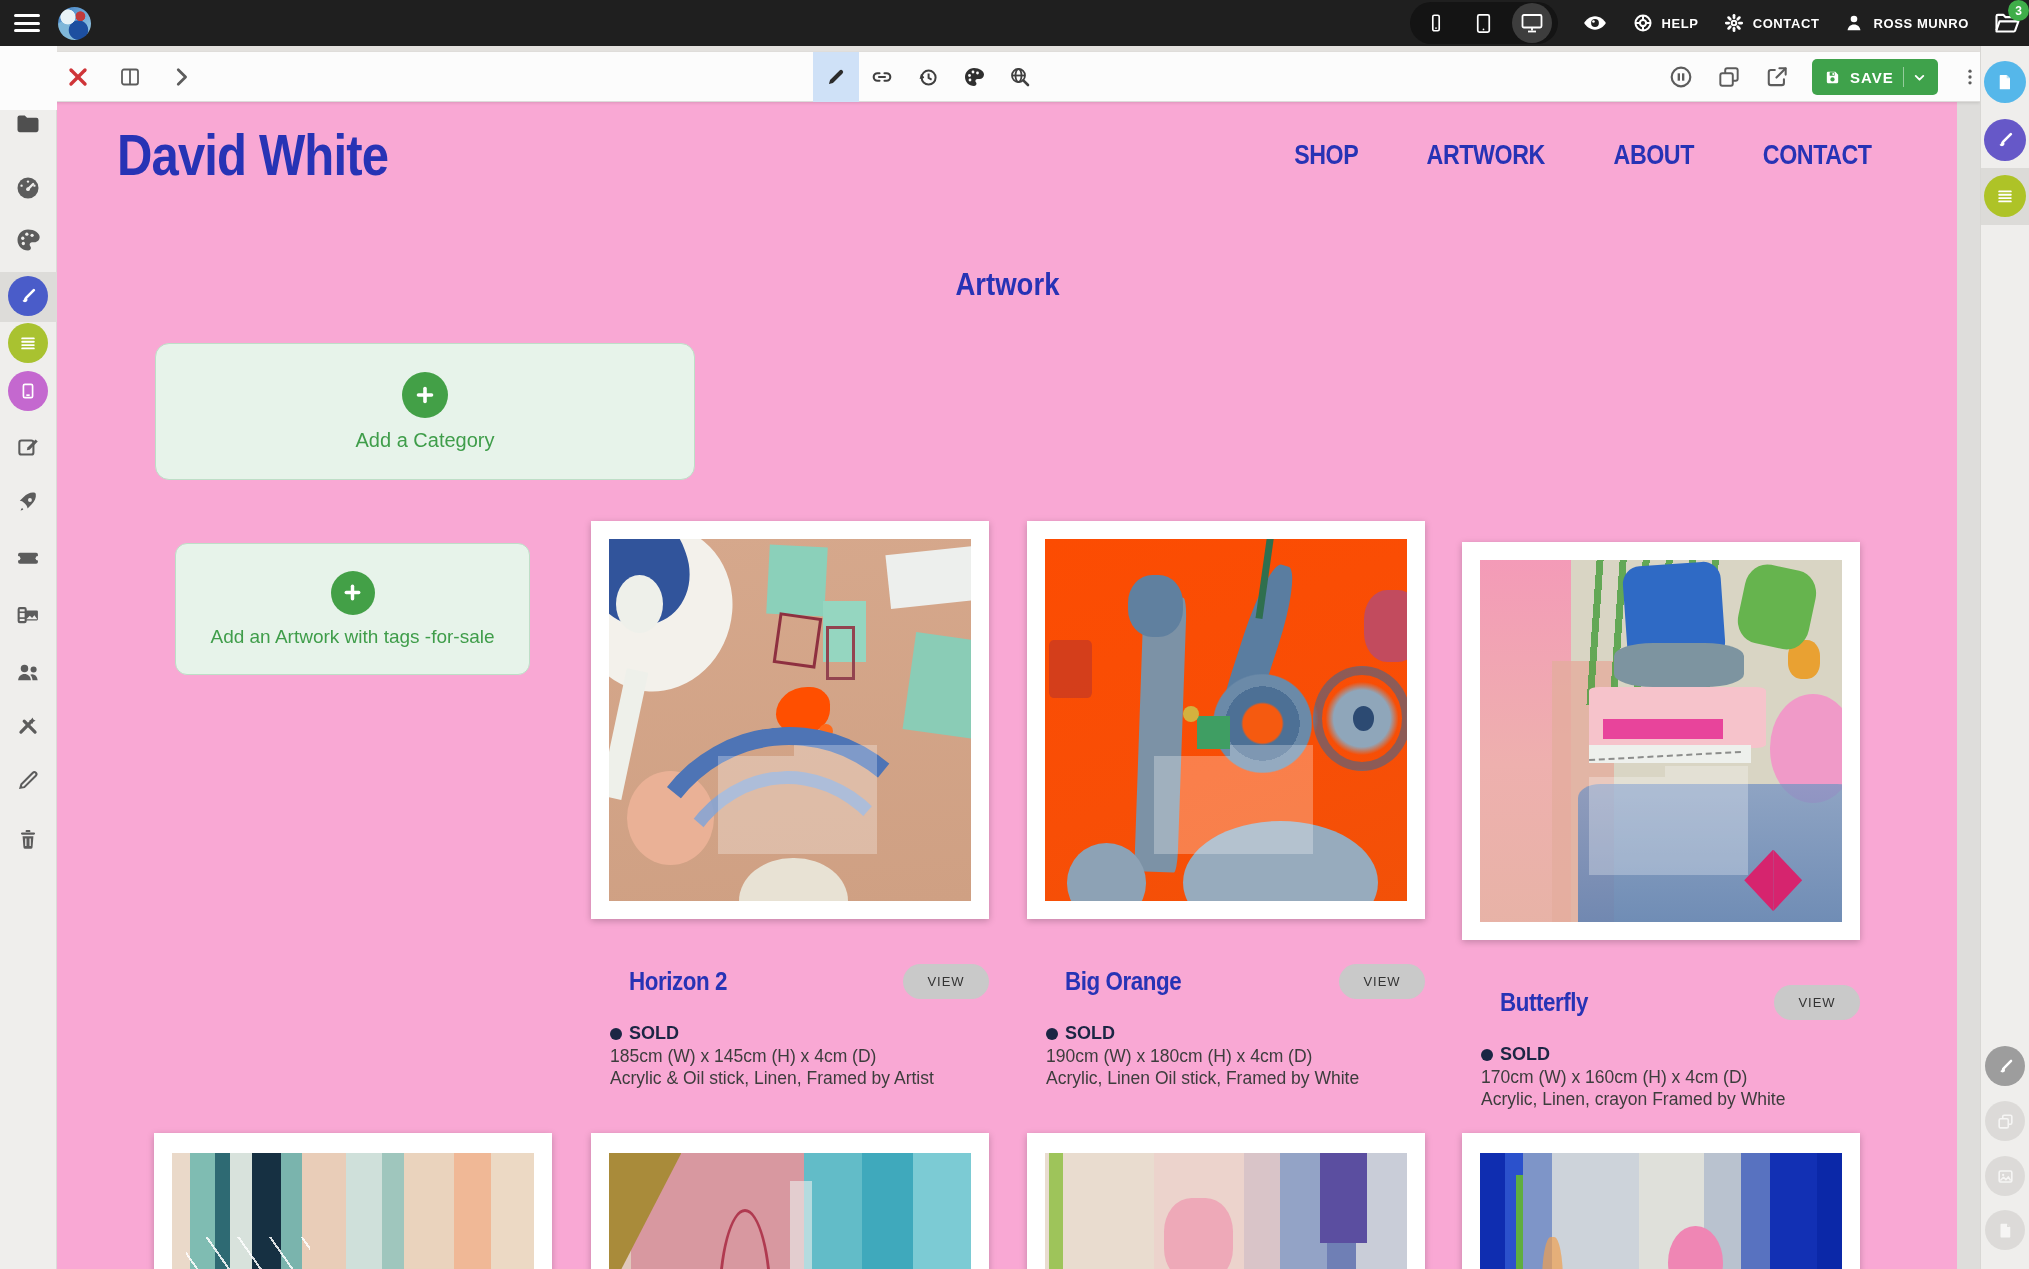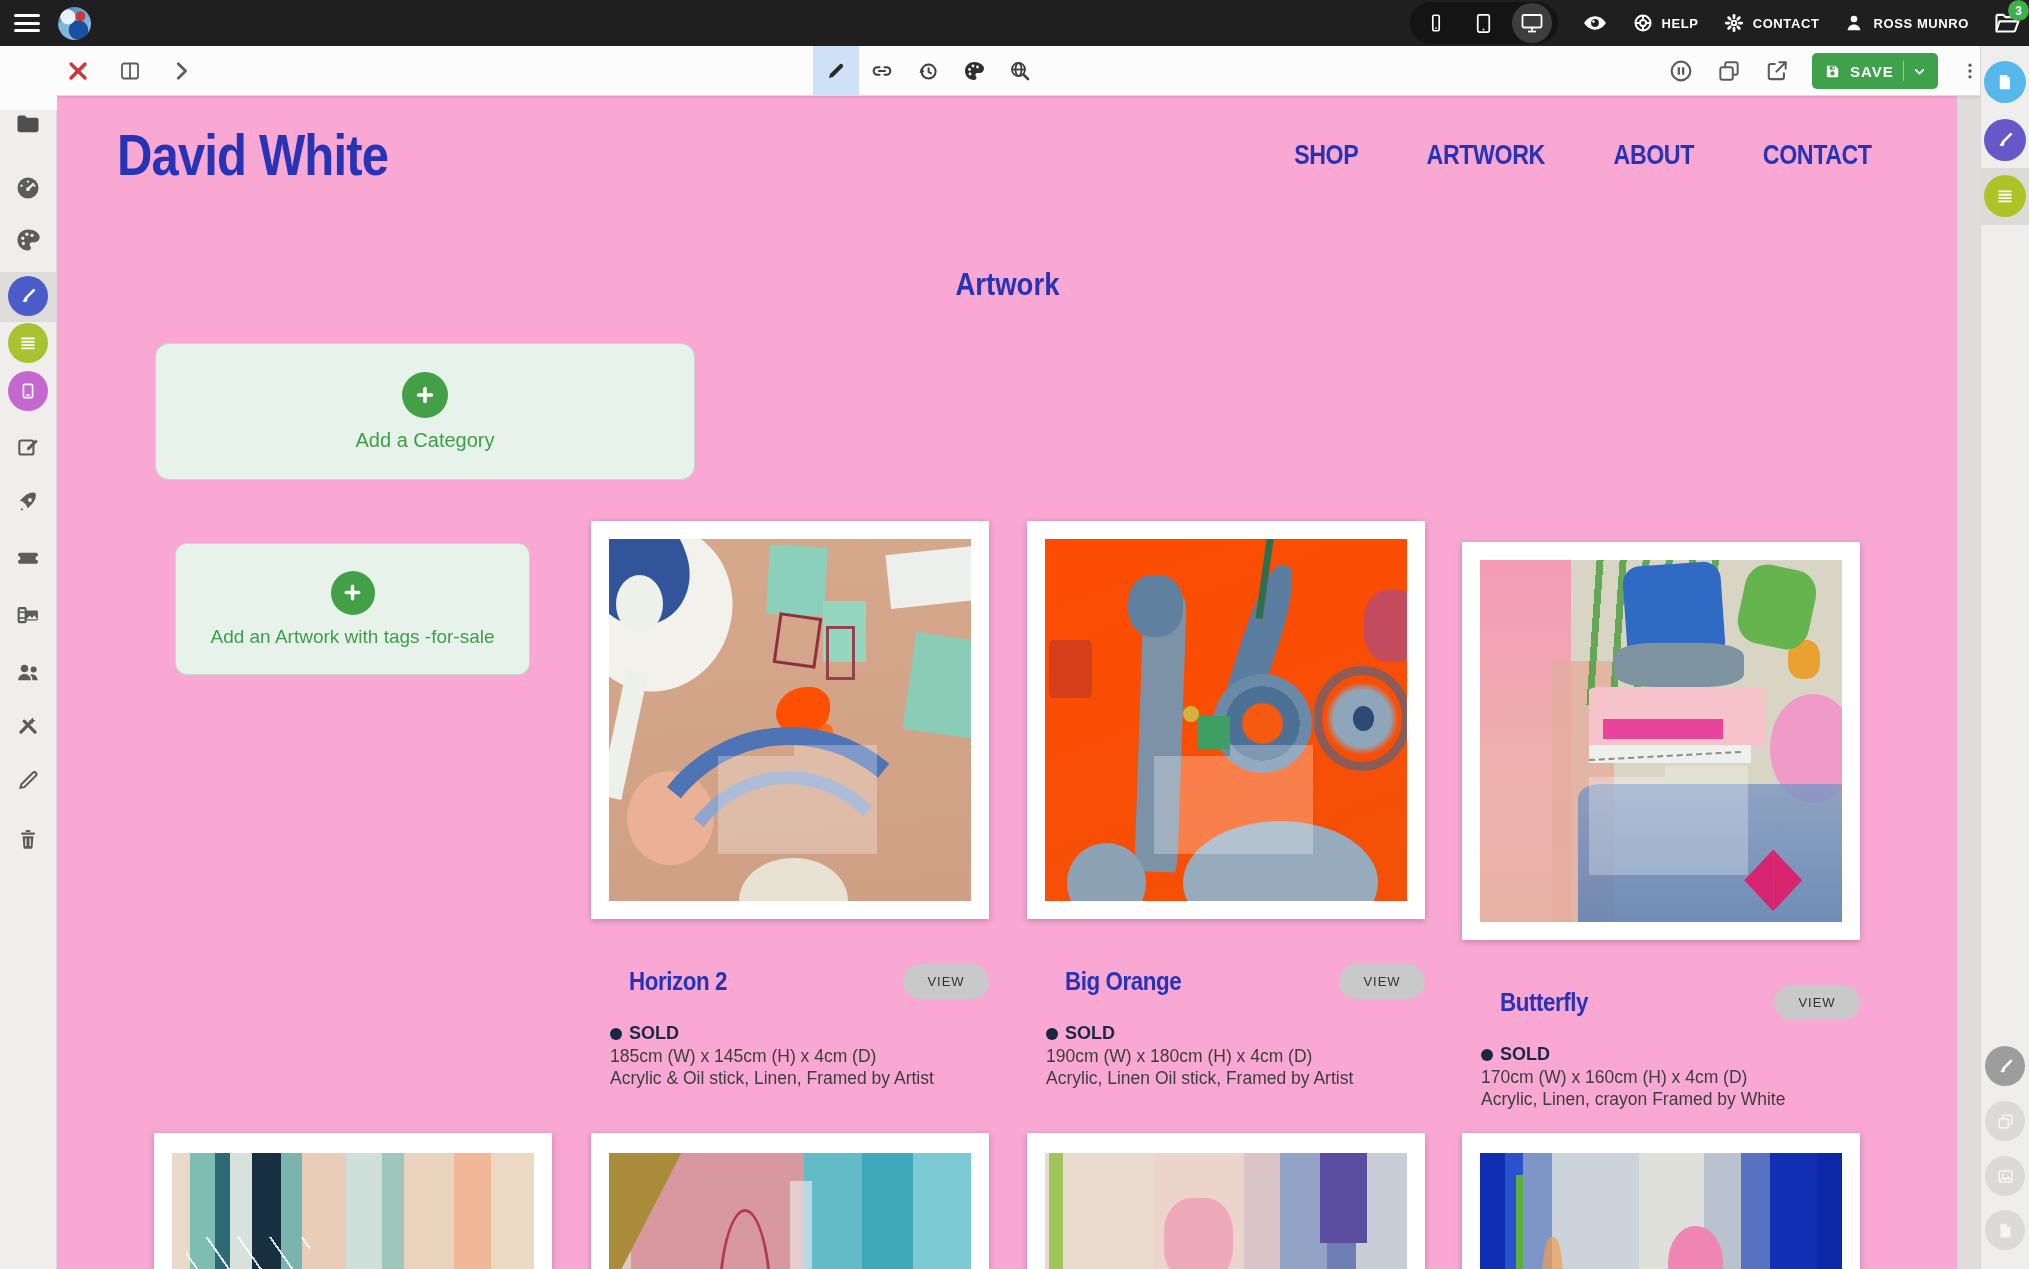--- a/index.html
+++ b/index.html
@@ -29,21 +29,21 @@
   .device-group { display:flex; align-items:center; background:#141414; border-radius:22px; padding:2px 6px; gap:8px; height:42px; }
   .device-btn { width:40px; height:40px; display:flex; align-items:center; justify-content:center; border-radius:50%; cursor:pointer; }
   .device-btn.active { background:#3d3d3d; }
   .tb-item { display:flex; align-items:center; gap:8px; cursor:pointer; }
   .tb-label { color:#fff; font-size:13px; font-weight:700; letter-spacing:.6px; }
   .files-wrap { position:relative; }
   .badge { position:absolute; top:-9px; right:-8px; width:21px; height:21px; border-radius:50%;
     background:#3fae49; color:#fff; font-size:12px; font-weight:700; display:flex; align-items:center; justify-content:center; }
 
   
-  .toolbar { position:absolute; left:0; top:46px; width:1980px; height:50px; background:#fcfcfc;
+  .toolbar { position:absolute; left:0; top:52px; width:1980px; height:50px; background:#fcfcfc;
     border-bottom:1px solid #dddcda; box-shadow:0 1px 3px rgba(0,0,0,.12); z-index:40; }
   .tbar-left { position:absolute; left:66px; top:0; height:50px; display:flex; align-items:center; gap:28px; }
   .tbar-center { position:absolute; left:813px; top:0; height:50px; display:flex; align-items:center; }
   .tool-slot { width:46px; height:50px; display:flex; align-items:center; justify-content:center; cursor:pointer; }
   .tool-slot.active { background:#cfe1f7; }
   .tbar-right { position:absolute; left:1668px; top:0; height:50px; display:flex; align-items:center; gap:22px; }
   .save-btn { height:36px; border:none; border-radius:5px; background:#3fa24b; color:#fff;
     display:flex; align-items:center; gap:9px; padding:0 12px; cursor:pointer;
     font-size:15px; font-weight:700; letter-spacing:1px; font-family:"Liberation Sans",sans-serif; }
   .save-div { width:1px; height:20px; background:rgba(255,255,255,.45); }
@@ -617,21 +617,21 @@
     </div>
     <div class="card-meta">
       <span class="card-title blue sq">Big Orange</span>
       <button class="view-pill">VIEW</button>
     </div>
     <div class="sold-row">
       <span class="dot"></span>
       <span>SOLD</span>
     </div>
     <div class="meta-line">190cm (W) x 180cm (H) x 4cm (D)</div>
-    <div class="meta-line">Acrylic, Linen Oil stick, Framed by Artist</div>
+    <div class="meta-line">Acrylic, Linen Oil stick, Framed by White</div>
   </div>
 
   <div class="card" style="left:1405px;top:446px;">
     <div class="frame">
       <div class="art art-bf">
         <i class="f1a"></i>
           <i class="f1b"></i>
           <i class="f1d"></i>
           <i class="f1c"></i>
           <i class="f1e"></i>

